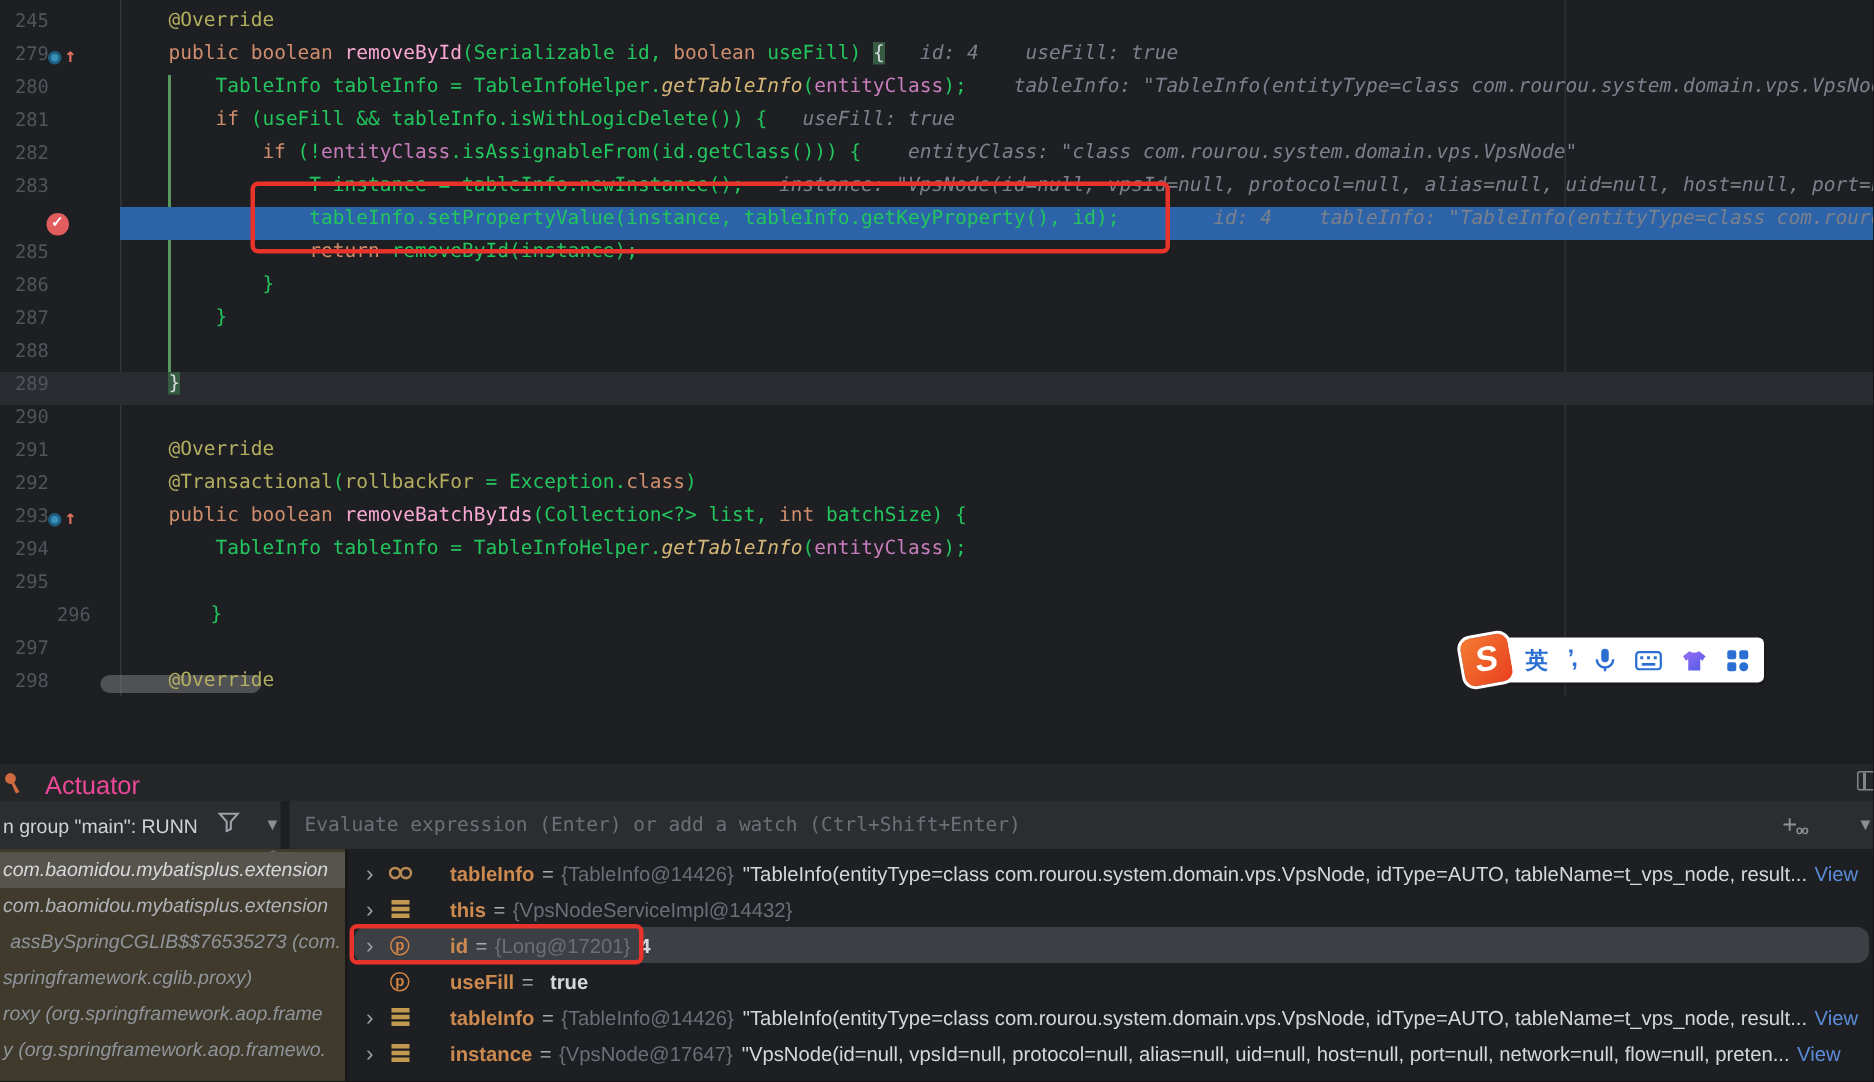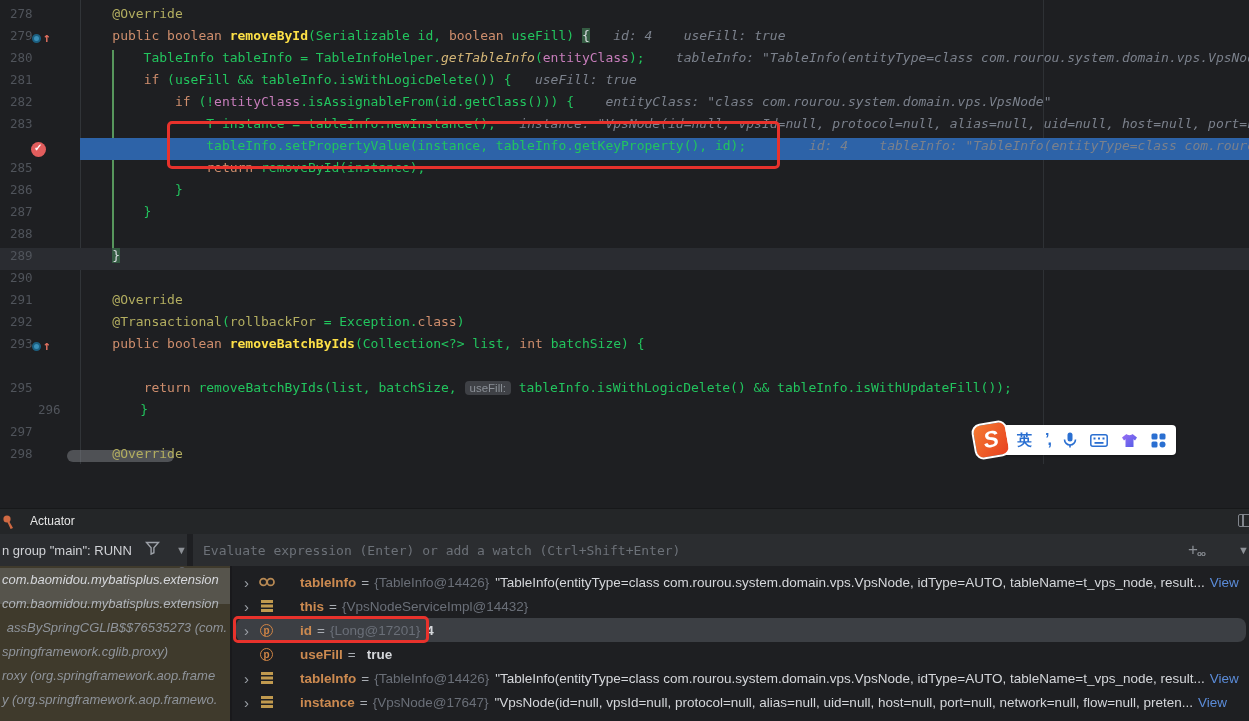--- a/index.html
+++ b/index.html
@@ -9,21 +9,21 @@
   .editor{position:absolute;left:0;top:0;width:1249px;height:508px;overflow:hidden;background:#1e1f22;}
   .gutter-sep{position:absolute;left:80px;top:0;width:1px;height:464px;background:#313438;}
   .margin-guide{position:absolute;left:1043px;top:0;width:1px;height:464px;background:#2e3135;}
   .vcs-bar{position:absolute;left:112px;top:50px;width:2px;height:198px;background:#57965c;}
   .crow{position:absolute;left:0;width:1249px;height:22px;line-height:22px;}
   .bg-exec{position:absolute;left:80px;top:0;right:0;height:22px;background:#2d63a8;}
   .bg-caret{position:absolute;left:0;top:0;right:0;height:22px;background:#2a2c31;}
   .lnum{position:absolute;left:10px;top:0;width:44px;color:#50545b;font:12.5px "DejaVu Sans Mono",monospace;}
   .codetxt{position:absolute;left:81px;top:0;white-space:pre;font:13px "DejaVu Sans Mono",monospace;}
   .tk-d{color:#22c55e}.tk-k{color:#cf8e6d}.tk-a{color:#b3ae60}
-  .tk-m{color:#fde047;font-weight:bold}.tk-s{color:#d5b778;font-style:italic}
+  .tk-m{color:#f9a8d4;font-weight:normal}.tk-s{color:#d5b778;font-style:italic}
   .tk-f{color:#c77dbb}.tk-h{color:#7b818c;font-style:italic}
   .tk-bh{background:#355c43;color:#d6d9de}
   .tk-pill{background:#3f4146;color:#8b9097;border-radius:4px;padding:1px 5px;font-size:11.5px;font-family:"Liberation Sans",sans-serif;}
   .gic{position:absolute;left:31px;top:3px;width:16px;height:16px;}
   .gic.breakpoint{top:4px;width:15px;height:15px;border-radius:50%;background:#e25d5d;}
   .gic.breakpoint i{position:absolute;left:3px;top:0px;font:bold 10px "Liberation Sans",sans-serif;color:#fff;font-style:normal;}
   .gic.override .c{position:absolute;left:1px;top:3px;width:9px;height:9px;border-radius:50%;background:#3a8fb8;border:2px solid #1c5f80;box-sizing:border-box;}
   .gic.override .ar{position:absolute;left:12px;top:-1px;font:bold 13px "DejaVu Sans Mono",monospace;color:#e0705f;font-style:normal;}
   .hscroll{position:absolute;left:67px;top:450px;width:107px;height:12px;border-radius:6px;background:rgba(140,143,148,.45);}
   .redbox{position:absolute;border:3px solid #e8322c;border-radius:5px;box-sizing:border-box;z-index:9;}
@@ -33,37 +33,37 @@
   .ime-logo{position:relative;z-index:2;width:36px;height:36px;border-radius:9px;transform:rotate(-10deg);
             background:linear-gradient(135deg,#f47b32,#e8401f);border:2px solid #fff;box-sizing:border-box;
             color:#fff;font:bold italic 23px "Liberation Sans",sans-serif;text-align:center;line-height:31px;}
   .ime-bar{margin-left:-6px;height:30px;background:#fff;border-radius:4px;display:flex;align-items:center;
            padding:0 10px 0 14px;gap:13px;box-shadow:0 1px 3px rgba(0,0,0,.4);}
   .ime-lang{color:#2a6fd1;font:bold 15px "Liberation Sans",sans-serif;}
   .ime-quote{color:#2a6fd1;font:bold 16px "Liberation Sans",sans-serif;letter-spacing:-2px;}
   .ime-ic{display:inline-flex;}
   
   .tabrow{position:absolute;left:0;top:508px;width:1249px;height:26px;background:#242628;border-top:1px solid #17181a;box-sizing:border-box;}
-  .tab-label{position:absolute;left:30px;top:5px;font-size:12px;color:#e5e5e5;}
+  .tab-label{position:absolute;left:30px;top:5px;font-size:17px;color:#ec4899;}
   .tab-ic{position:absolute;left:2px;top:5px;}
   .layout-ic{position:absolute;left:1238px;top:5px;width:16px;height:13px;border:1.5px solid #81858c;border-radius:2px;box-sizing:border-box;}
   .layout-ic:after{content:"";position:absolute;left:3px;top:0;width:1.5px;height:100%;background:#81858c;}
   .toolbar{position:absolute;left:0;top:534px;width:1249px;height:32px;}
   .combo{position:absolute;left:0;top:0;width:187px;height:32px;background:#2b2d30;display:flex;align-items:center;}
   .combo-label{margin-left:2px;font-size:13px;color:#d0d2d6;white-space:nowrap;overflow:hidden;}
   .funnel{margin-left:14px;}
   .caret{color:#8c9096;font-size:11px;margin-left:16px;}
   .evalbar{position:absolute;left:193px;top:0;width:1056px;height:32px;background:#2b2d30;display:flex;align-items:center;}
   .eval-ph{margin-left:10px;font:13px "DejaVu Sans Mono",monospace;color:#6c7178;flex:1;white-space:nowrap;overflow:hidden;}
   .addwatch{position:relative;width:20px;color:#8c9096;margin-right:14px;}
   .addwatch b{font:400 17px "Liberation Sans",sans-serif;}
   .addwatch i{position:absolute;left:9px;top:9px;font:bold 8px "Liberation Sans",sans-serif;font-style:normal;letter-spacing:-1px;}
   .content{position:absolute;left:0;top:566px;width:1249px;height:155px;}
   .frames{position:absolute;left:0;top:0;width:230px;height:155px;background:#3f3a2c;overflow:hidden;}
-  .frame-row{position:absolute;left:0;width:230px;height:36px;line-height:24px;padding-left:2px;
+  .frame-row{position:absolute;left:0;width:230px;height:24px;line-height:24px;padding-left:2px;
              font-size:13px;font-style:italic;white-space:nowrap;overflow:hidden;color:#8f949b;}
   .frame-row.sel{background:#56544c;color:#d5d7db;}
   .frame-row.b2{color:#b0b4ba;}
   .fscroll{position:absolute;left:179px;top:1px;width:6px;height:15px;border-radius:3px;background:#63666b;}
   .vdiv{position:absolute;left:230px;top:0;width:2px;height:155px;background:#19191c;}
   .vars{position:absolute;left:232px;top:0;width:1017px;height:155px;background:#1e1f22;}
   .var-row{position:absolute;left:0;width:1017px;height:24px;display:flex;align-items:center;padding-left:12px;box-sizing:border-box;
            font-size:13.5px;white-space:nowrap;overflow:hidden;}
   .var-sel{position:absolute;left:4px;top:0;right:3px;height:24px;border-radius:8px;background:#3c3f44;}
   .chev{width:15px;color:#9ba0a7;font-size:15px;flex:none;position:relative;z-index:2;}
@@ -126,21 +126,21 @@
           <svg width="15" height="15" viewBox="0 0 15 15">
               <rect x="0.5" y="0.5" width="6" height="6" rx="1.5" fill="#2a6fd1"></rect>
               <rect x="8.5" y="0.5" width="6" height="6" rx="1.5" fill="#2a6fd1"></rect>
               <rect x="0.5" y="8.5" width="6" height="6" rx="1.5" fill="#2a6fd1"></rect>
               <rect x="8.5" y="8.5" width="6" height="6" rx="3" fill="#2a6fd1"></rect>
             </svg>
         </span>
       </div>
     </div>
   <div class="crow" style="top: 6px;">
-        <span class="lnum">278</span>
+        <span class="lnum">245</span>
         <span class="codetxt"><span class="tk-d">    </span><span class="tk-a">@Override</span></span>
       </div>
       <div class="crow" style="top: 28px;">
         <span class="lnum">279</span>
         <span class="gic override">
           <i class="c"></i>
           <i class="ar">↑</i>
         </span>
         <span class="codetxt"><span class="tk-d">    </span><span class="tk-k">public boolean </span><span class="tk-m">removeById</span><span class="tk-d">(Serializable id, </span><span class="tk-k">boolean</span><span class="tk-d"> useFill) </span><span class="tk-bh">{</span><span class="tk-h">   id: 4    useFill: true</span></span>
       </div>
@@ -201,23 +201,26 @@
         <span class="codetxt"><span class="tk-d">    </span><span class="tk-a">@Transactional</span><span class="tk-d">(</span><span class="tk-a">rollbackFor</span><span class="tk-d"> = Exception.</span><span class="tk-k">class</span><span class="tk-d">)</span></span>
       </div>
       <div class="crow" style="top: 336px;">
         <span class="lnum">293</span>
         <span class="gic override">
           <i class="c"></i>
           <i class="ar">↑</i>
         </span>
         <span class="codetxt"><span class="tk-d">    </span><span class="tk-k">public boolean </span><span class="tk-m">removeBatchByIds</span><span class="tk-d">(Collection&lt;?&gt; list, </span><span class="tk-k">int</span><span class="tk-d"> batchSize) {</span></span>
       </div>
+      <div class="crow" style="top: 358px;">
+        <span class="lnum">294</span>
+        <span class="codetxt"><span class="tk-d">        TableInfo tableInfo = TableInfoHelper.</span><span class="tk-s">getTableInfo</span><span class="tk-d">(</span><span class="tk-f">entityClass</span><span class="tk-d">);</span></span>
+      </div>
       <div class="crow" style="top: 380px;">
         <span class="lnum">295</span>
-        <span class="codetxt"><span class="tk-d">        </span><span class="tk-k">return</span><span class="tk-d"> removeBatchByIds(list, batchSize, </span><span class="tk-pill">useFill:</span><span class="tk-d"> tableInfo.isWithLogicDelete() &amp;&amp; tableInfo.isWithUpdateFill());</span></span>
       </div>
       <div class="crow" style="top: 402px; margin-left: 28px;">
         <span class="lnum">296</span>
         <span class="codetxt"><span class="tk-d">    }</span></span>
       </div>
       <div class="crow" style="top: 424px;">
         <span class="lnum">297</span>
         <span class="codetxt"></span>
       </div>
       <div class="crow" style="top: 446px;">

